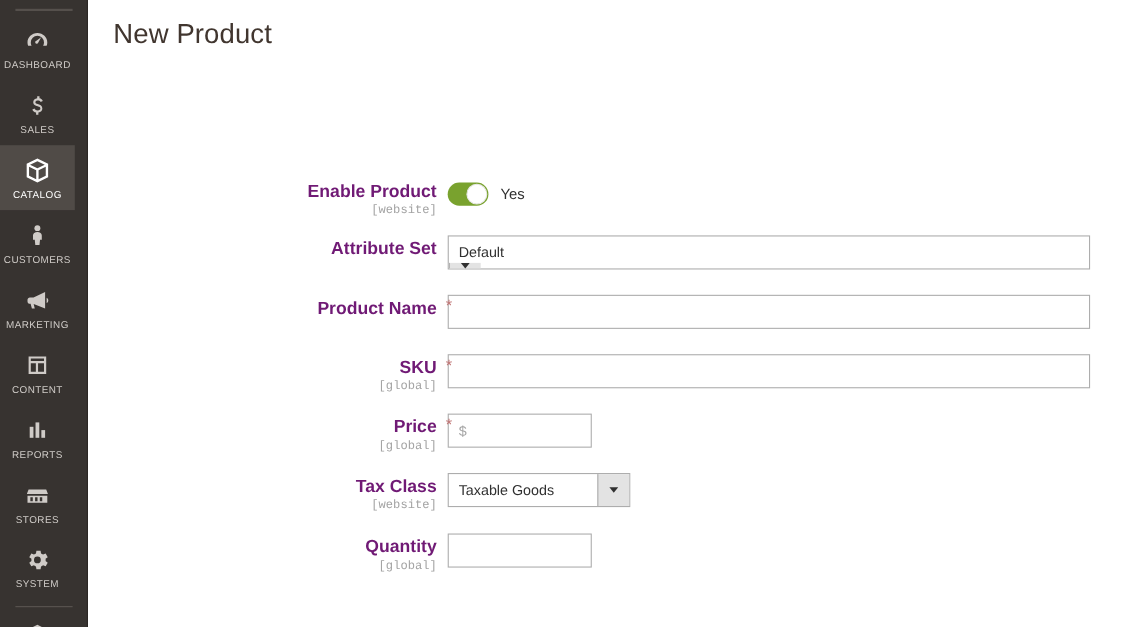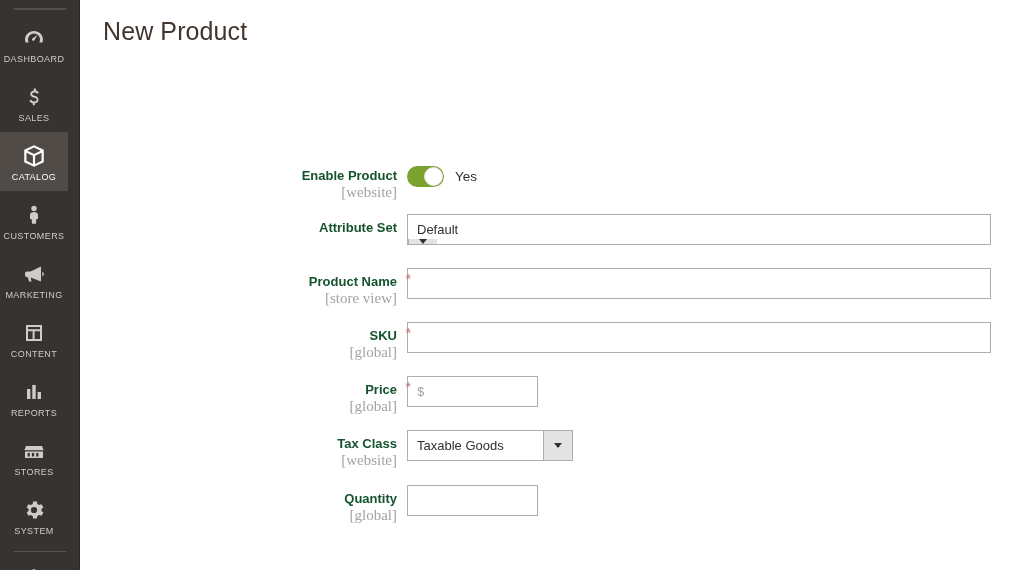--- a/index.html
+++ b/index.html
@@ -136,42 +136,42 @@
     position: relative;
   }
   .field-label-col {
     width: 326px;
     text-align: right;
     padding-right: 10px;
     padding-top: 6px;
     position: relative;
   }
   .field-label {
-    font-size: 13px;
-    color: #14532d;
+    font-size: 16px;
+    color: #701a75;
     font-weight: bold;
     line-height: 17px;
     display: inline-block;
     font-family: "Liberation Sans", sans-serif;
   }
   .req-star {
     color: #c07676;
     font-size: 15px;
     position: absolute;
     right: -4px;
     top: 4px;
     line-height: 17px;
   }
   .field-scope {
     display: block;
-    font-size: 15px;
+    font-size: 11px;
     color: #a3a3a3;
     line-height: 14px;
     margin-top: 1px;
-    font-family: Liberation Serif, serif;
+    font-family: Liberation Mono, monospace;
     text-align: right;
   }
   .field-control-col {
     padding-top: 2px;
     padding-left: 0;
   }
 
   .txt-input {
     height: 31px;
     border: 1px solid #adadad;
@@ -392,21 +392,20 @@
                 <span class="caret"></span>
               </span>
           </div>
         </div>
       </div>
 
       <div class="field-row" style="height:54px;">
         <div class="field-label-col">
           <span class="field-label">Product Name</span>
           <span class="req-star">*</span>
-          <span class="field-scope">[store view]</span>
         </div>
         <div class="field-control-col">
           <input class="txt-input w-wide" type="text" placeholder="" value="" style="">
         </div>
       </div>
 
       <div class="field-row" style="height:54px;">
         <div class="field-label-col">
           <span class="field-label">SKU</span>
           <span class="req-star">*</span>

